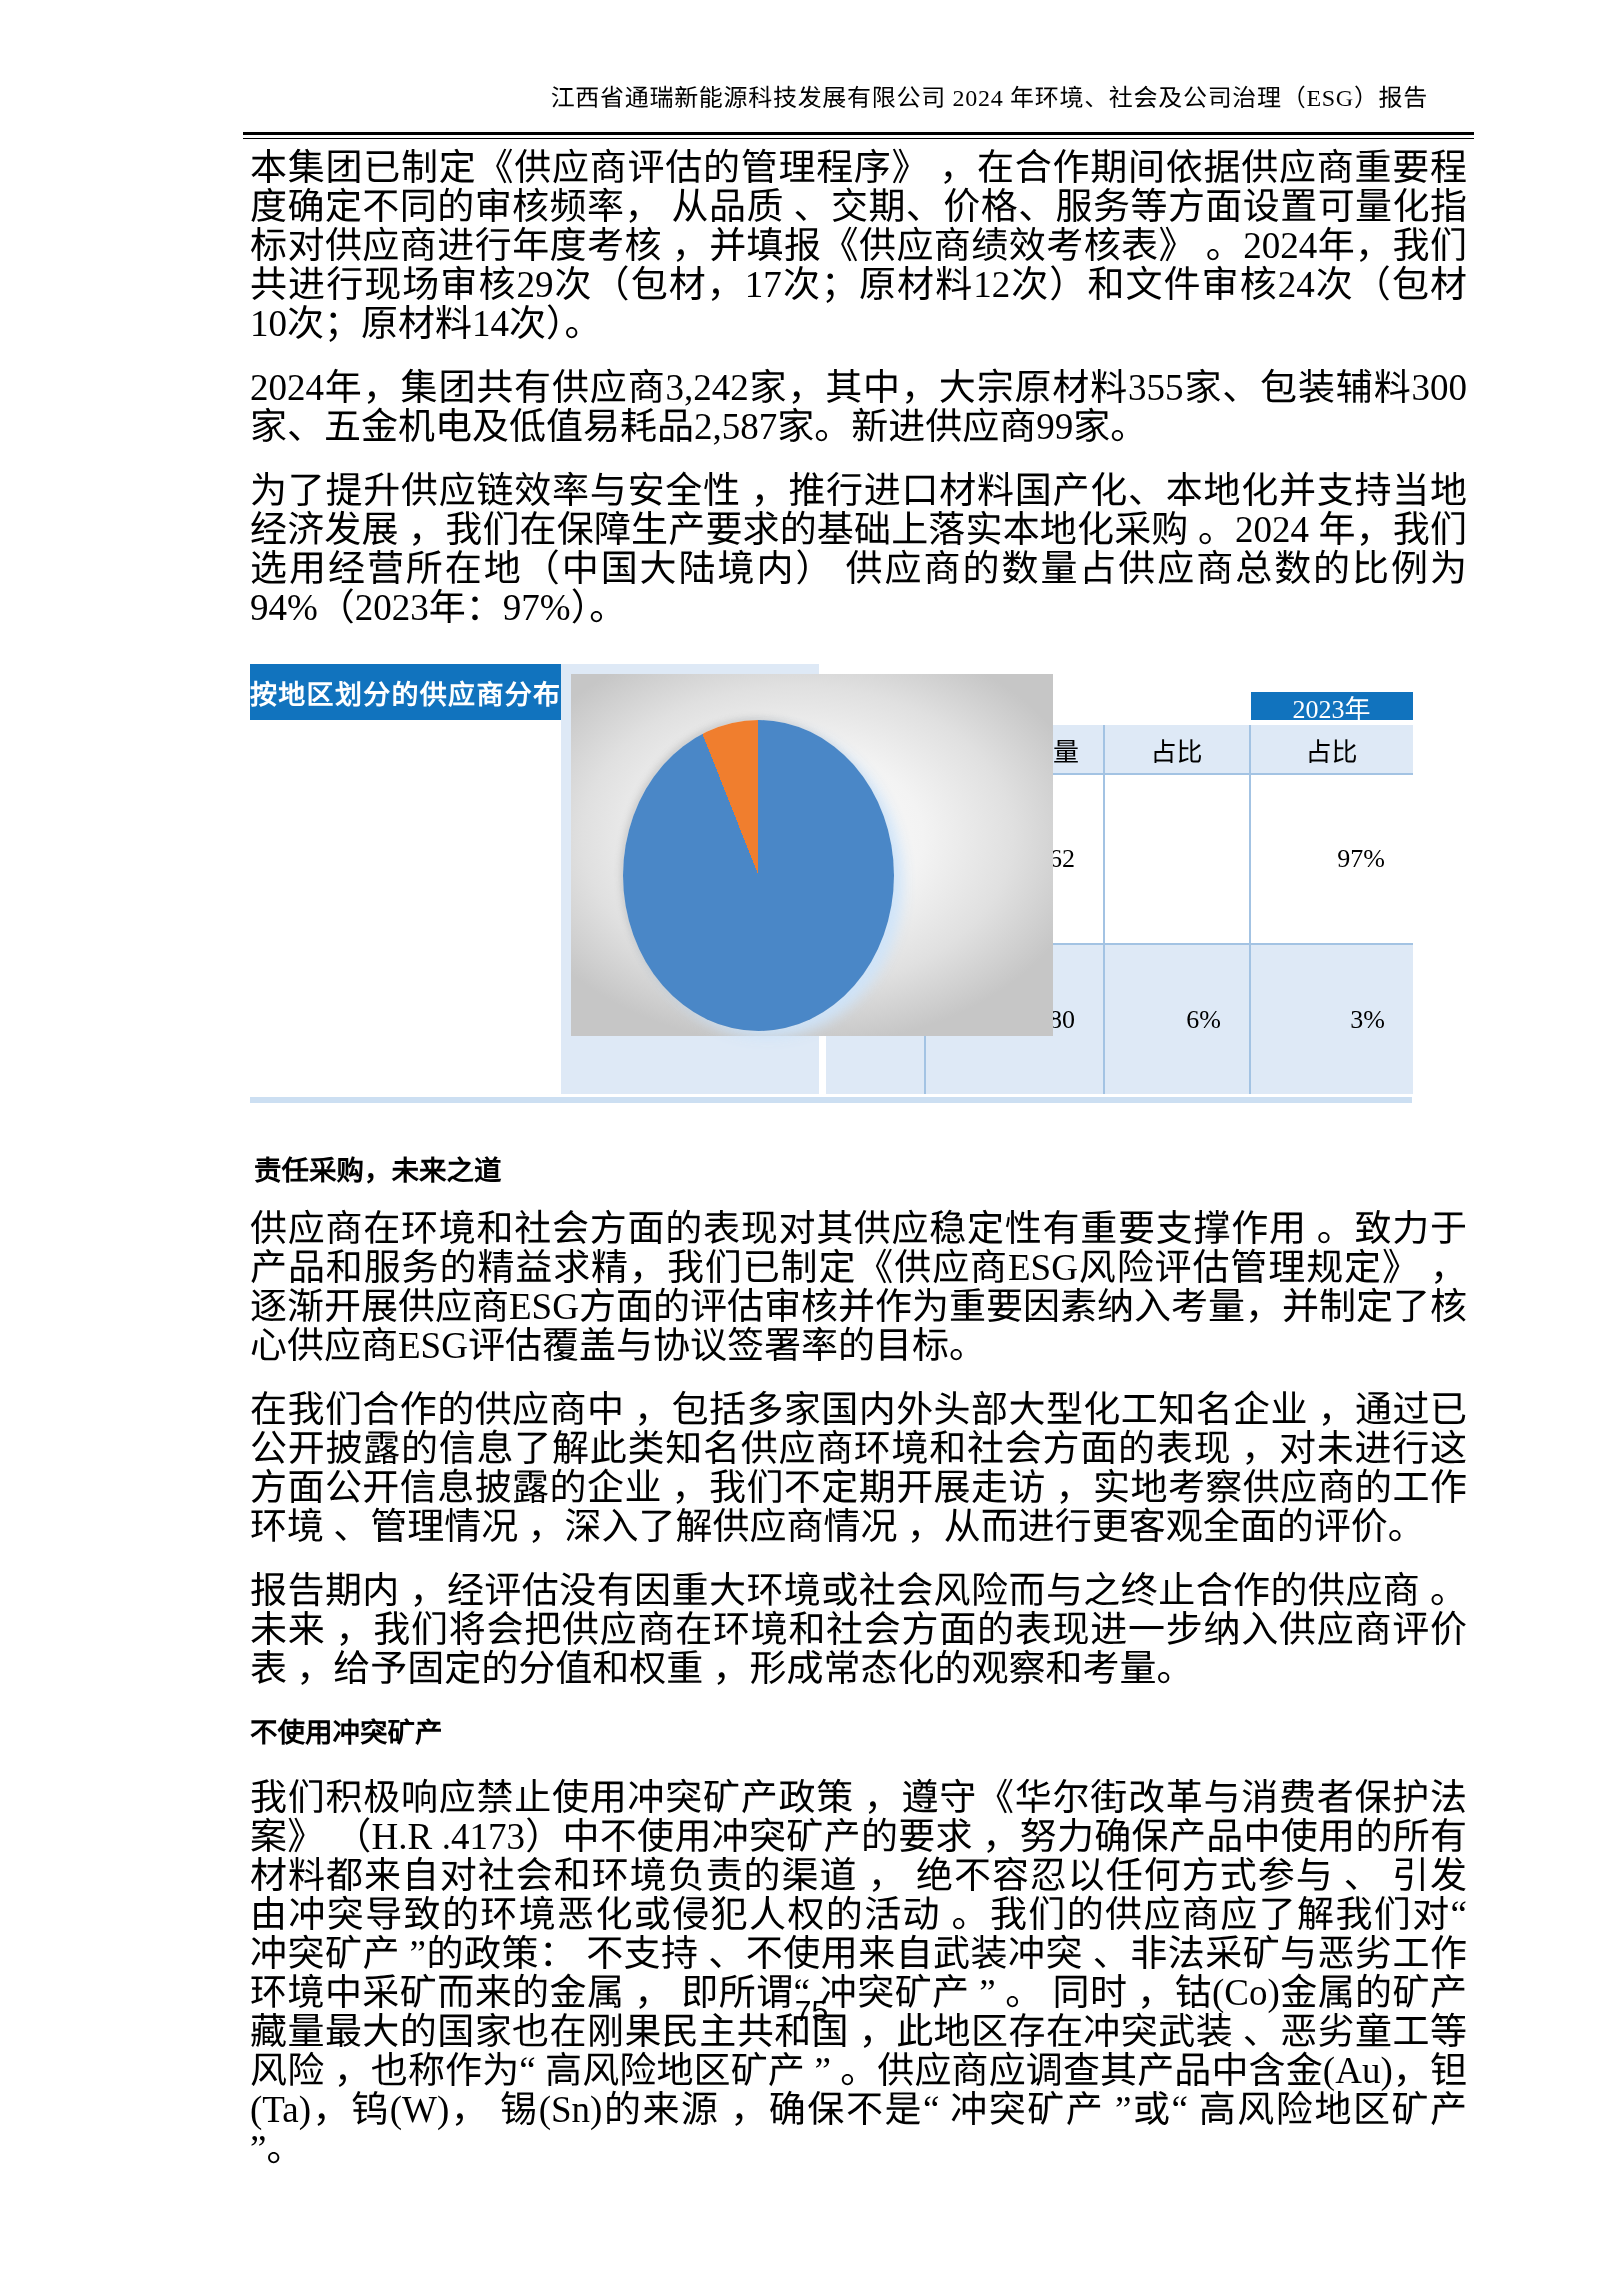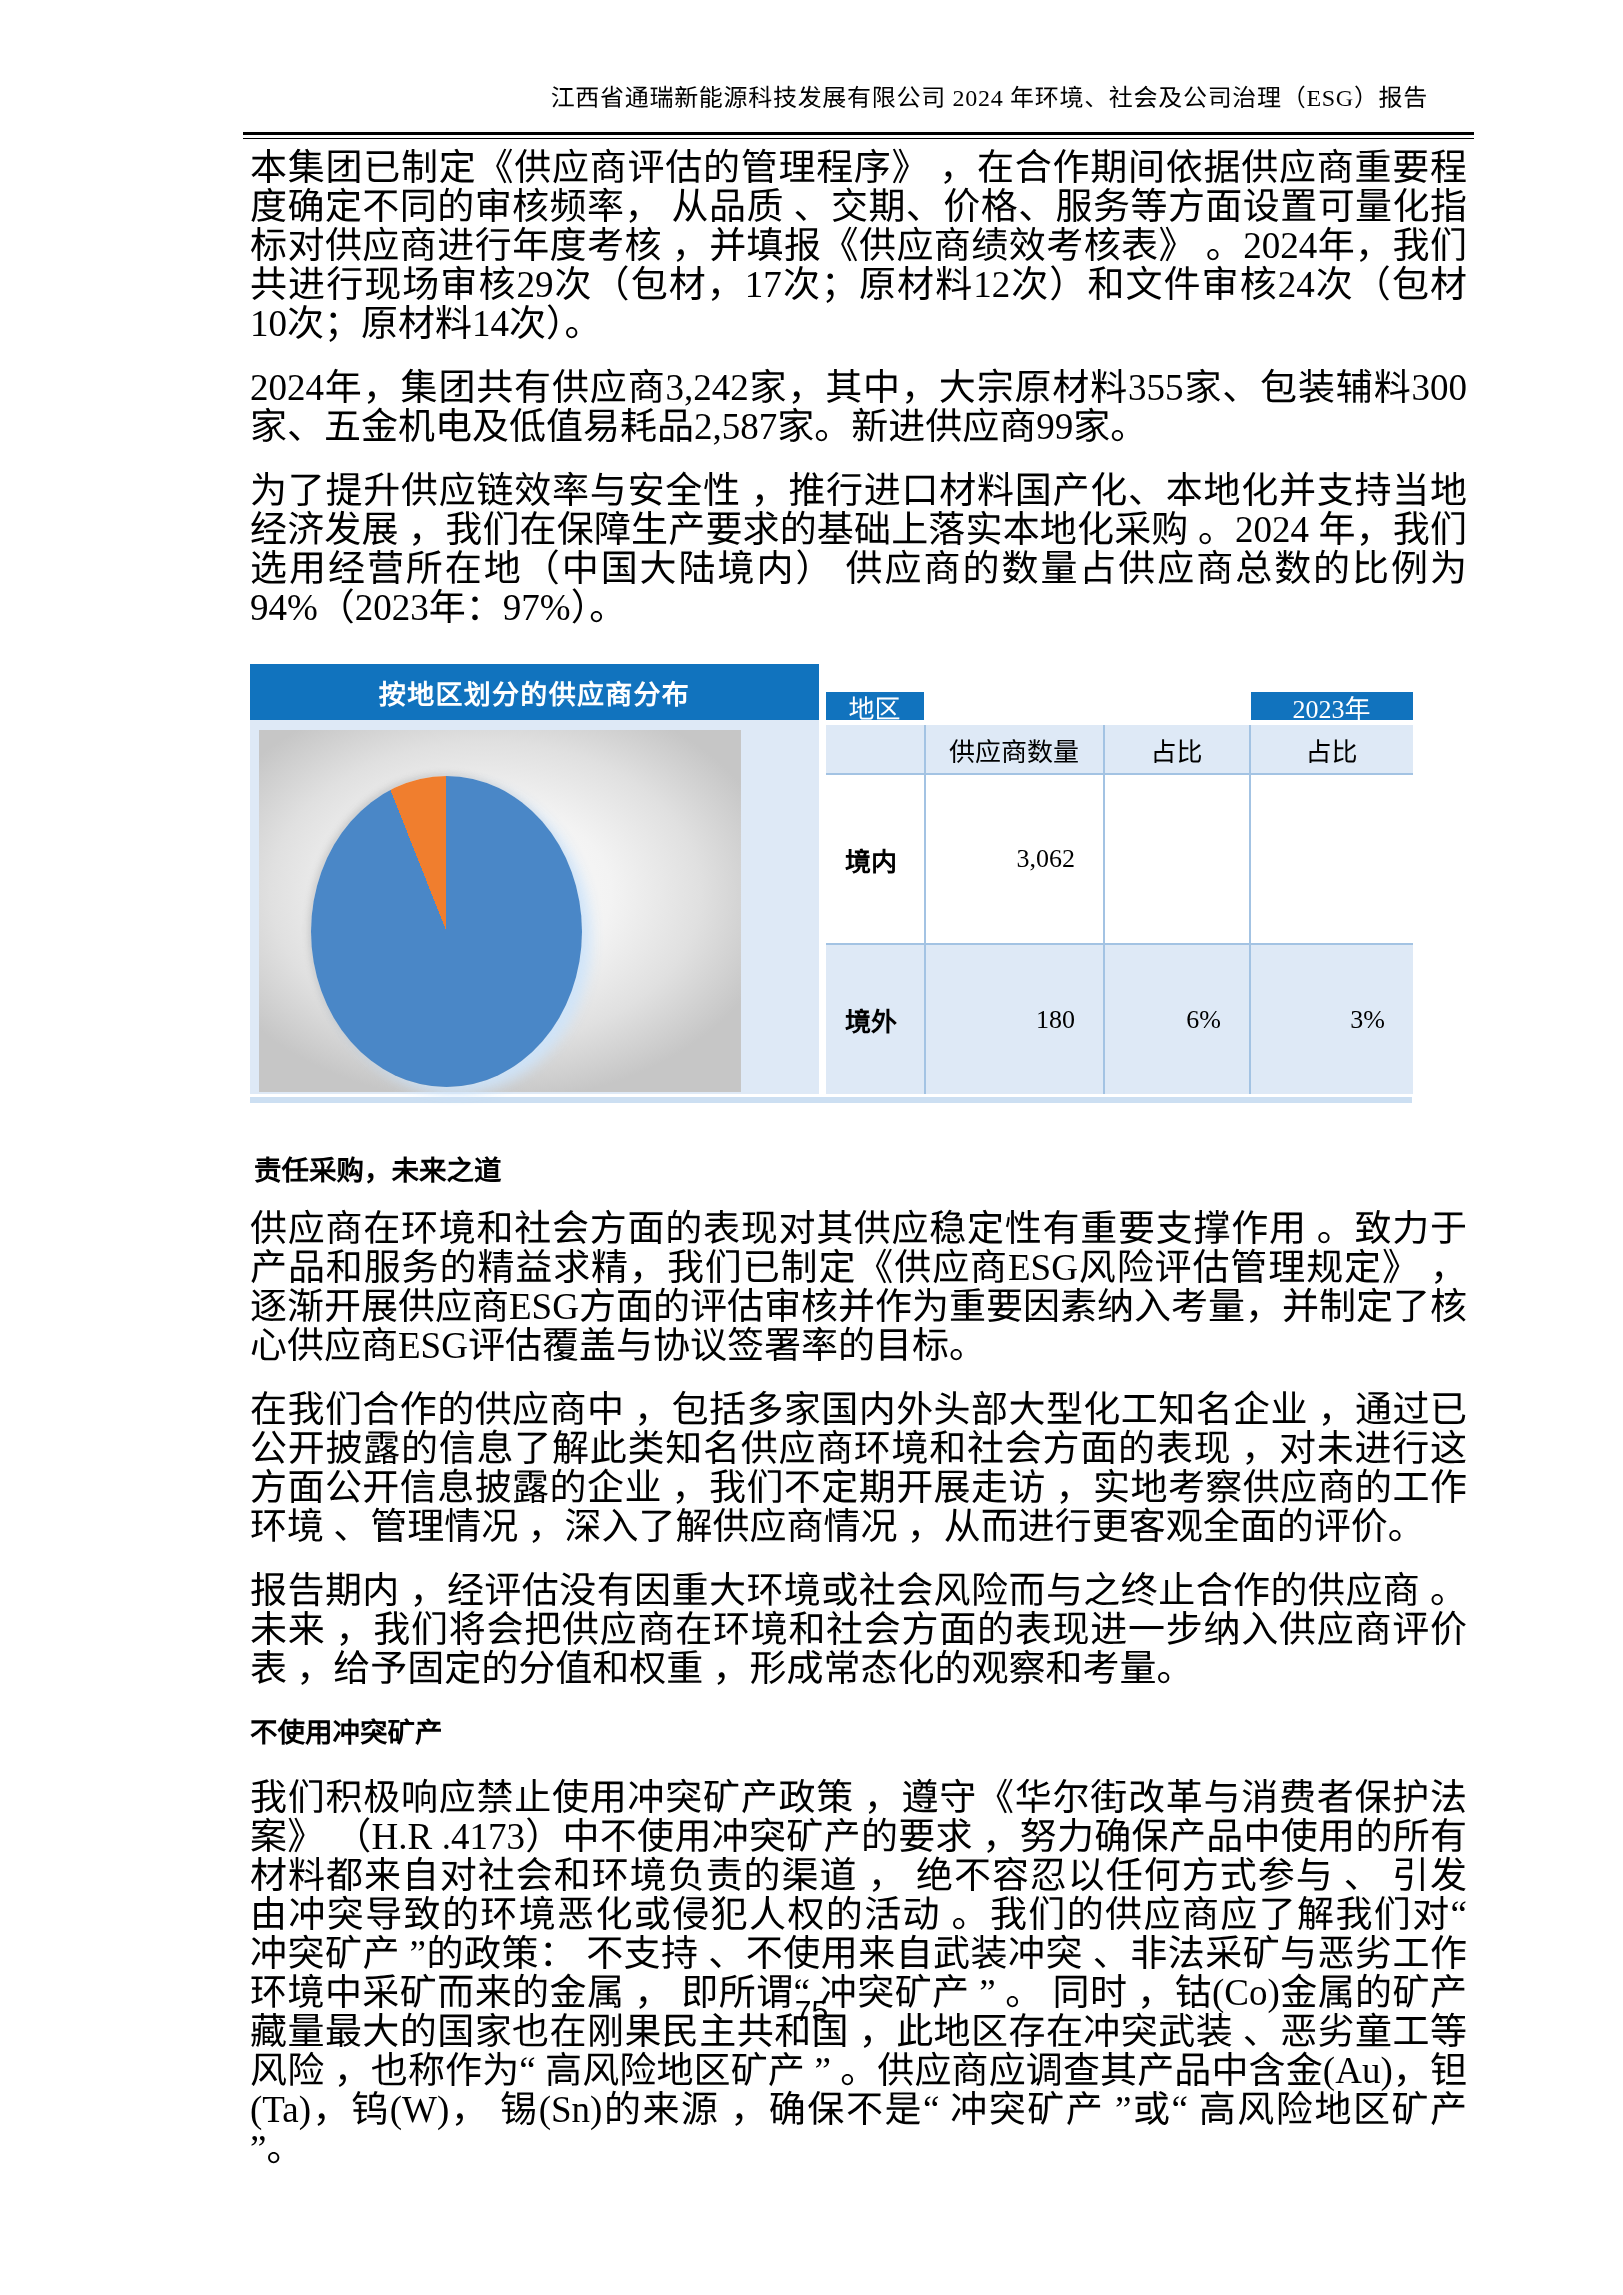--- a/index.html
+++ b/index.html
@@ -39,21 +39,21 @@
     font-size:26px;
   }
   .blue-cell{background:var(--band-blue);color:#fff;display:flex;align-items:center;justify-content:center;margin-top:28px;}
   .lite-cell{background:var(--light-blue);display:flex;align-items:center;justify-content:center;}
   .white-cell{background:#fff;display:flex;align-items:center;}
   .body-lite{background:var(--light-blue);display:flex;align-items:center;}
   .vline{background:var(--border-blue);}
   .hline{background:var(--border-blue);}
   .num-cell{justify-content:flex-end;padding-right:27.5px;box-sizing:border-box;}
   .region-cell{padding-left:19.6px;box-sizing:border-box;font-weight:bold;}
-  .chart-cell{grid-column:1;grid-row:1/8;display:flex;flex-direction:column;}
+  .chart-cell{grid-column:1;grid-row:1/8;display:flex;flex-direction:row;}
   .chart-band{
     height:56px;flex:none;background:var(--band-blue);color:#fff;
     display:flex;align-items:center;justify-content:center;font-size:27px;font-weight:bold;letter-spacing:1.3px;
   }
   .chart-body{flex:1;background:var(--light-blue);position:relative;}
   .chart-img{
     position:absolute;left:9.2px;top:9.8px;width:482px;height:362px;
     background:radial-gradient(ellipse 62% 58% at 47% 45%,#fdfdfd 0%,#f3f3f3 42%,#e0e0e0 72%,#c6c6c6 100%);
   }
   .pie{
@@ -121,20 +121,21 @@
       <div class="lite-cell sub-share23">占比</div>
 
       <div class="vline vb1"></div>
       <div class="vline vb2"></div>
       <div class="vline vb3"></div>
       <div class="hline hb1"></div>
       <div class="hline hb2"></div>
 
       <div class="white-cell region-cell r1-region">境内</div>
       <div class="white-cell num-cell r1-count">3,062</div>
+      <div class="white-cell num-cell r1-s23">97%</div>
 
       <div class="body-lite region-cell r2-region">境外</div>
       <div class="body-lite num-cell r2-count">180</div>
       <div class="body-lite num-cell r2-s24">6%</div>
       <div class="body-lite num-cell r2-s23">3%</div>
     </section>
     <div class="tbl-strip"></div>
 
     <h2 class="sec-heading">责任采购，未来之道</h2>
     <p>供应商在环境和社会方面的表现对其供应稳定性有重要支撑作用 。致力于产品和服务的精益求精，我们已制定《供应商ESG风险评估管理规定》 ，逐渐开展供应商ESG方面的评估审核并作为重要因素纳入考量，并制定了核心供应商ESG评估覆盖与协议签署率的目标。</p>

